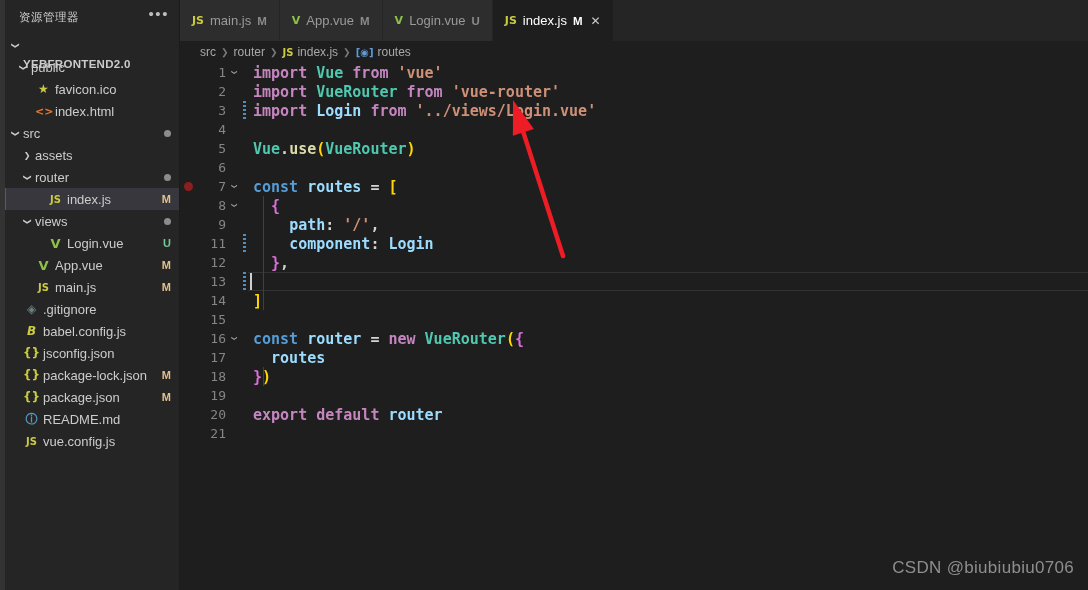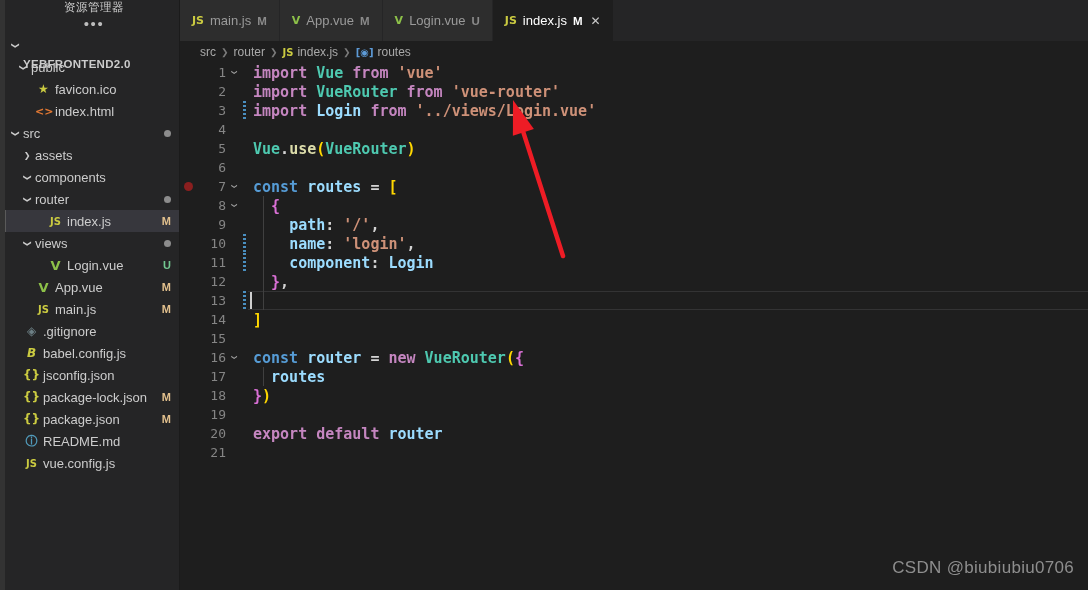--- a/index.html
+++ b/index.html
@@ -18,21 +18,21 @@
   .sidebar {
     width: 175px; flex: 0 0 175px; height: 590px;
     background: #252526; color: #cccccc;
     display: flex; flex-direction: column;
     border-right: 1px solid #1b1b1b;
   }
   .sidebar-header {
     height: 34px; display: flex; align-items: center;
     justify-content: space-between;
     padding: 0 10px 0 14px;
-    font-size: 11.5px; letter-spacing: .5px; color: #cfcfcf; flex-direction: column;
+    font-size: 11.5px; letter-spacing: .5px; color: #cfcfcf;
   }
   .sidebar-header .dots {
     color: #bdbdbd; font-size: 15px; line-height: 8px;
     letter-spacing: 1.6px; padding-bottom: 6px; cursor: pointer;
   }
   .tree { flex: 1; overflow: hidden; font-size: 13px; }
   .row {
     height: 22px; display: flex; align-items: center;
     padding-right: 8px; white-space: nowrap; cursor: pointer;
     position: relative;
@@ -201,24 +201,20 @@
           <span class="lbl">index.html</span>
         </div>
         <div class="row" style="padding-left: 2px;">
           <span class="chev down"></span>
           <span class="lbl">src</span>
           <span class="dot-dirty"></span>
         </div>
         <div class="row" style="padding-left: 14px;">
           <span class="chev right"></span>
           <span class="lbl">assets</span>
-        </div>
-        <div class="row" style="padding-left: 14px;">
-          <span class="chev down"></span>
-          <span class="lbl">components</span>
         </div>
         <div class="row" style="padding-left: 14px;">
           <span class="chev down"></span>
           <span class="lbl">router</span>
           <span class="dot-dirty"></span>
         </div>
         <div class="row selected" style="padding-left: 26px;">
           <span class="chev"></span>
           <span class="ficon ic-js">JS</span>
           <span class="lbl">index.js</span>
@@ -396,27 +392,20 @@
           </div>
           <div class="cline">
             <div class="bp"></div>
             <div class="lnum">9</div>
             <div class="fold"></div>
             <div class="gitmark"></div>
             <div class="ctext"><span class="t-plain">    </span><span class="t-id">path</span><span class="t-plain">: </span><span class="t-str">'/'</span><span class="t-plain">,</span></div>
           </div>
           <div class="cline">
             <div class="bp"></div>
-            <div class="lnum">10</div>
-            <div class="fold"></div>
-            <div class="gitmark mod"></div>
-            <div class="ctext"><span class="t-plain">    </span><span class="t-id">name</span><span class="t-plain">: </span><span class="t-str">'login'</span><span class="t-plain">,</span></div>
-          </div>
-          <div class="cline">
-            <div class="bp"></div>
             <div class="lnum">11</div>
             <div class="fold"></div>
             <div class="gitmark mod"></div>
             <div class="ctext"><span class="t-plain">    </span><span class="t-id">component</span><span class="t-plain">: </span><span class="t-id">Login</span></div>
           </div>
           <div class="cline">
             <div class="bp"></div>
             <div class="lnum">12</div>
             <div class="fold"></div>
             <div class="gitmark"></div>

